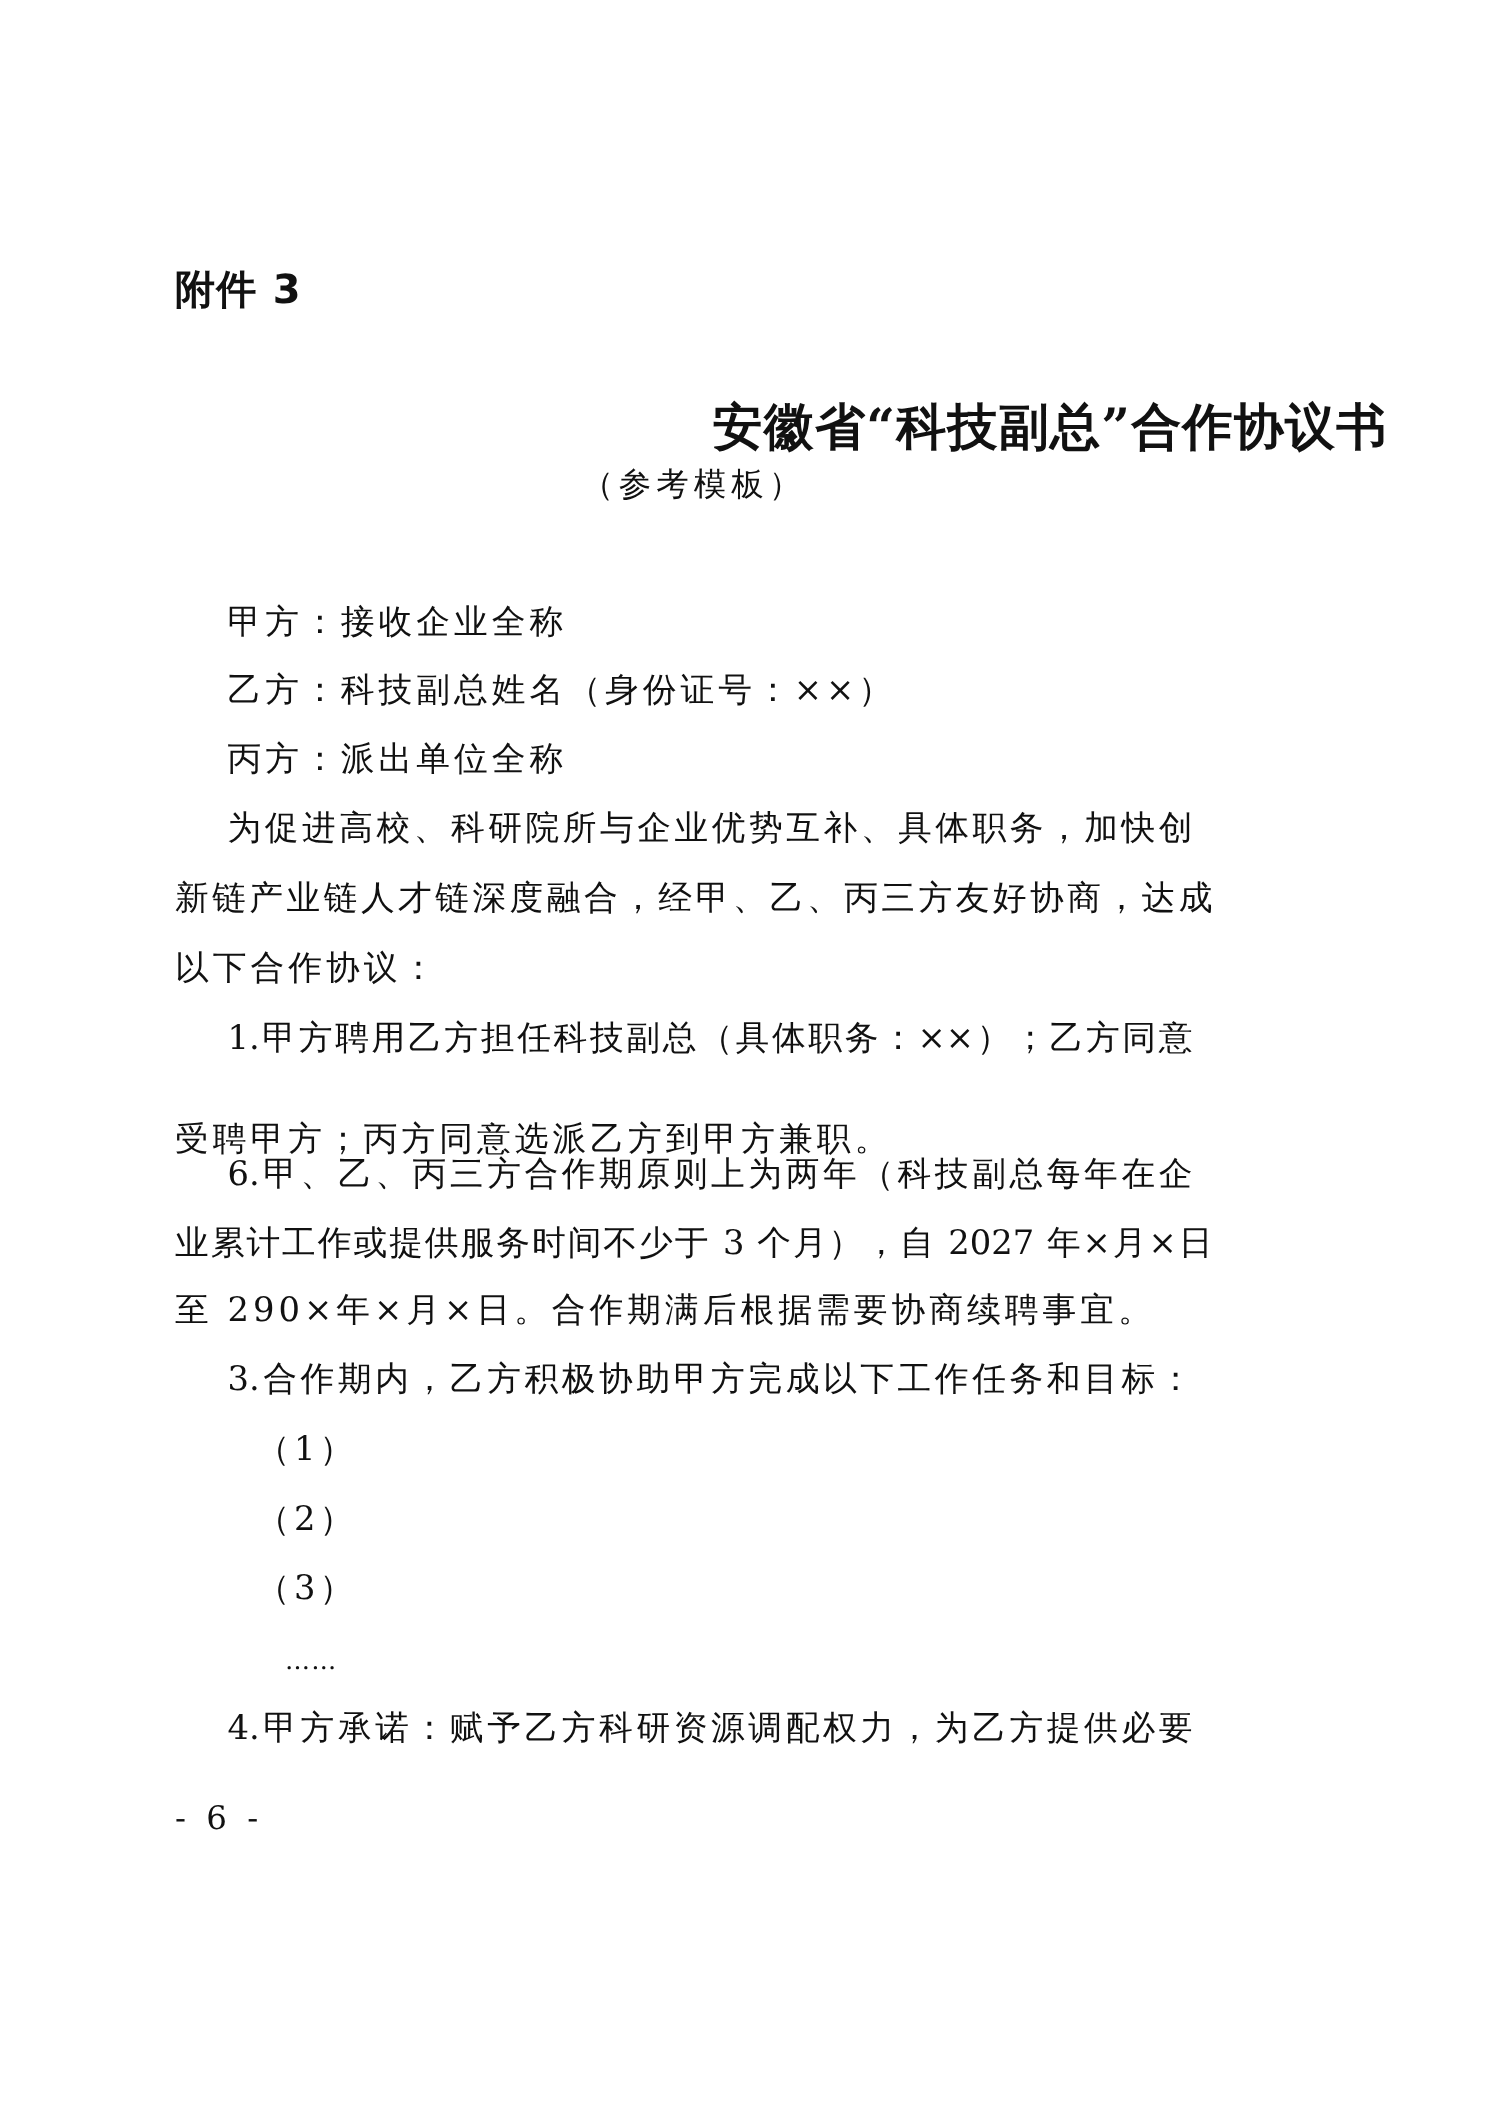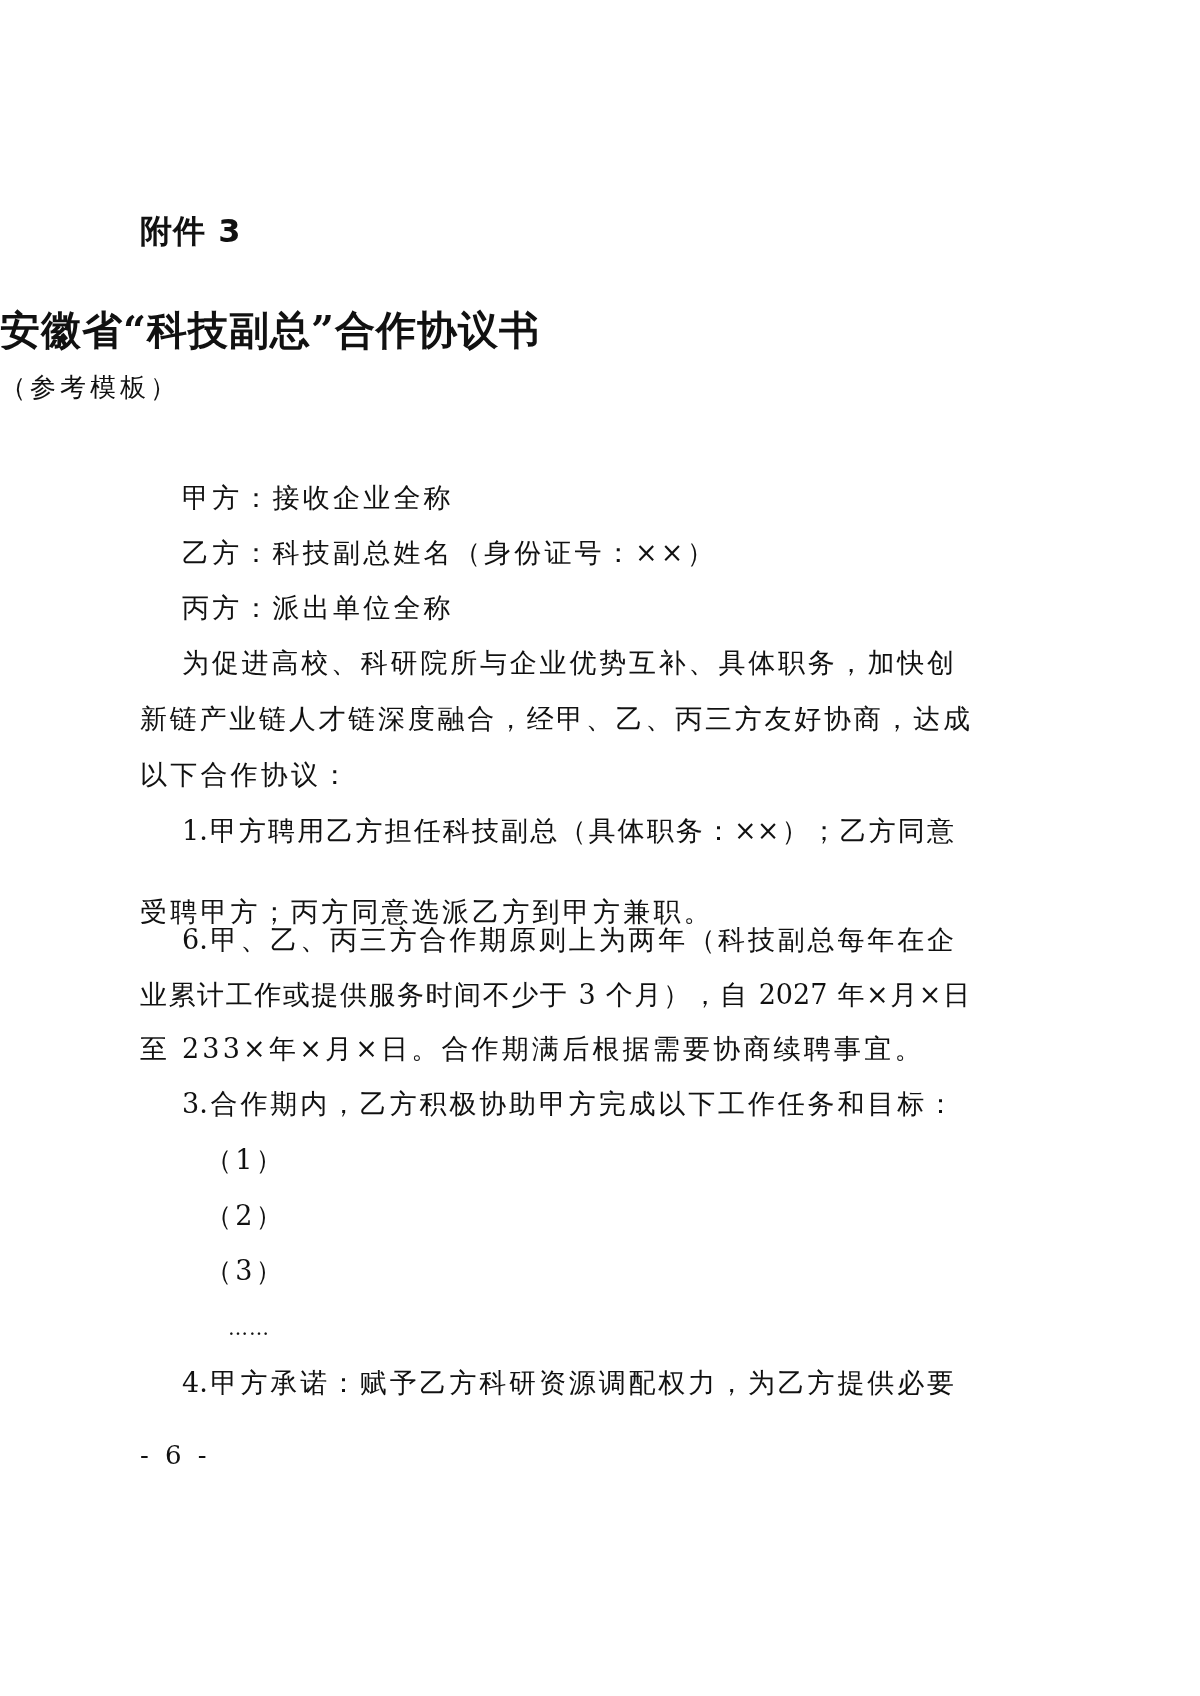--- a/index.html
+++ b/index.html
@@ -1,19 +1,19 @@
 <!DOCTYPE html>
 <html><head>
   <meta charset="utf-8">
   <style>
     html, body { margin: 0; padding: 0; background: #ffffff; }
     body { width: 1200px; height: 1696px; position: relative; overflow: hidden; color: #111; }
     .attach { position: absolute; left: 140px; top: 210px; font-size: 32px; font-weight: bold; font-family: "DejaVu Sans", sans-serif; letter-spacing: 1px; }
-    .title { position: absolute; left: 0; width: 1110px; text-align: left; top: 303px; font-size: 40px; font-weight: bold; font-family: "DejaVu Serif", serif; letter-spacing: 1px; }
-    .subtitle { position: absolute; left: 0; width: 1110px; top: 370px; font-size: 26px; font-family: "DejaVu Serif", serif; letter-spacing: 4px; }
+    .title { position: absolute; left: 0; width: 1110px; text-align: right; top: 314px; font-size: 40px; font-weight: bold; font-family: "DejaVu Serif", serif; letter-spacing: 1px; }
+    .subtitle { position: absolute; left: 0; width: 1110px; text-align: center; top: 370px; font-size: 26px; font-family: "DejaVu Serif", serif; letter-spacing: 4px; }
     .line { position: absolute; left: 140px; width: 830px; font-size: 27px; font-family: "DejaVu Serif", serif; white-space: nowrap; letter-spacing: 3.2px; line-height: 36px; }
     .indent { left: 182px; }
     .sub { left: 205px; }
     .dots { left: 228px; font-size: 20px; letter-spacing: 1px; }
     .justify { text-align: justify; text-align-last: justify; letter-spacing: 0; }
     .page-num { position: absolute; left: 140px; top: 1440px; font-size: 26px; font-family: "DejaVu Serif", serif; letter-spacing: 4px; }
   </style>
 </head>
 <body>
 
@@ -30,21 +30,21 @@
 
   <div class="line indent justify" style="top:645px; width:772px">为促进高校、科研院所与企业优势互补、具体职务，加快创</div>
   <div class="line justify" style="top:701px">新链产业链人才链深度融合，经甲、乙、丙三方友好协商，达成</div>
   <div class="line" style="top:757px">以下合作协议：</div>
 
   <div class="line indent justify" style="top:813px; width:772px">1.甲方聘用乙方担任科技副总（具体职务：××）；乙方同意</div>
   <div class="line" style="top:894px">受聘甲方；丙方同意选派乙方到甲方兼职。</div>
 
   <div class="line indent justify" style="top:922px; width:772px">6.甲、乙、丙三方合作期原则上为两年（科技副总每年在企</div>
   <div class="line justify" style="top:977px">业累计工作或提供服务时间不少于 3 个月），自 2027 年×月×日</div>
-  <div class="line" style="top:1031px">至 233×年×月×日。合作期满后根据需要协商续聘事宜。</div>
+  <div class="line" style="top:1031px">至 290×年×月×日。合作期满后根据需要协商续聘事宜。</div>
 
   <div class="line indent justify" style="top:1086px; width:772px">3.合作期内，乙方积极协助甲方完成以下工作任务和目标：</div>
   <div class="line sub" style="top:1142px">（1）</div>
   <div class="line sub" style="top:1198px">（2）</div>
   <div class="line sub" style="top:1253px">（3）</div>
   <div class="line dots" style="top:1310px">……</div>
 
   <div class="line indent justify" style="top:1365px; width:772px">4.甲方承诺：赋予乙方科研资源调配权力，为乙方提供必要</div>
 
   <div class="page-num">- 6 -</div>

